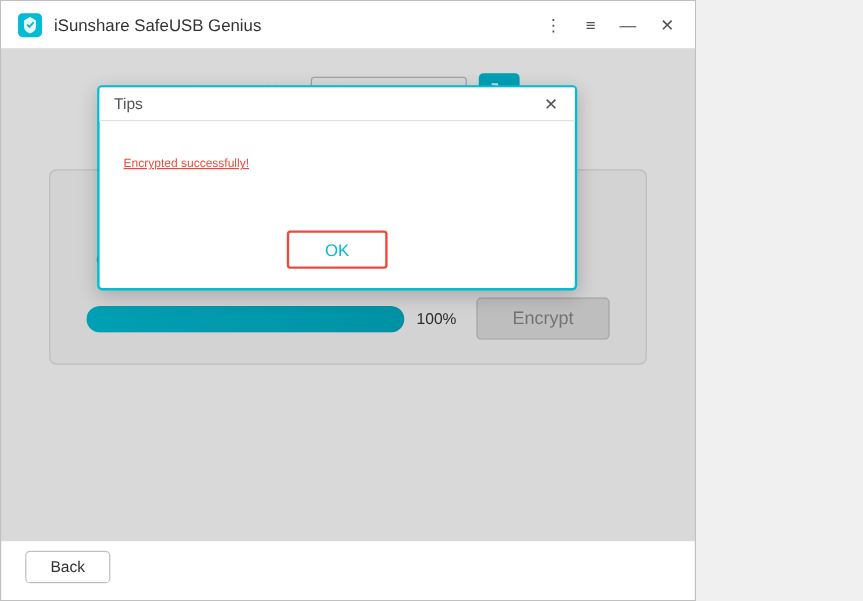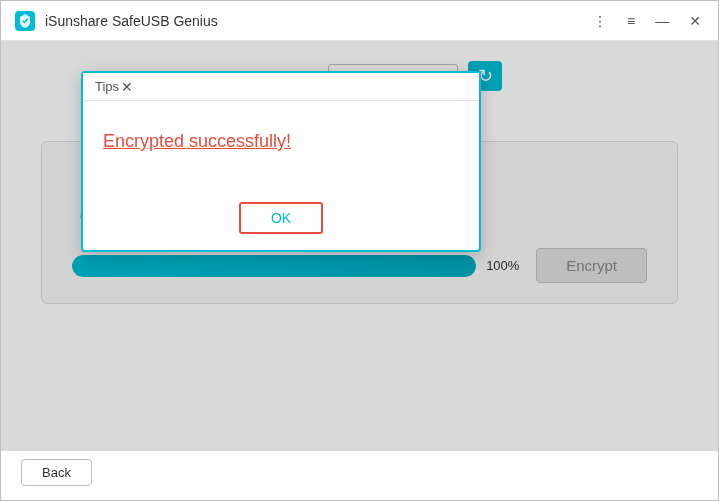--- a/index.html
+++ b/index.html
@@ -5,21 +5,21 @@
     * { box-sizing: border-box; margin: 0; padding: 0; }
     body {
       font-family: 'Segoe UI', Arial, sans-serif;
       background: #f0f0f0;
       width: 719px;
       height: 501px;
       overflow: hidden;
     }
 
     .app-window {
-      width: 719px;
+      width: 580px;
       height: 501px;
       background: #ffffff;
       border: 1px solid #c0c0c0;
       display: flex;
       flex-direction: column;
     }
 
     
     .title-bar {
       background: #ffffff;
@@ -263,21 +263,21 @@
       width: 400px;
       box-shadow: 0 4px 16px rgba(0,0,0,0.2);
     }
 
     .modal-titlebar {
       background: #fff;
       border-bottom: 1px solid #e0e0e0;
       padding: 6px 12px;
       display: flex;
       align-items: center;
-      justify-content: flex-start;
+      justify-content: space-between;
     }
 
     .modal-title {
       font-size: 13px;
       color: #555;
     }
 
     .modal-close-btn {
       background: none;
       border: none;
@@ -286,21 +286,21 @@
       font-size: 14px;
       line-height: 1;
       padding: 0 2px;
     }
 
     .modal-body {
       padding: 30px 20px 20px;
     }
 
     .modal-message {
-      font-size: 18px;
+      font-size: 10px;
       color: #e74c3c;
       font-weight: 500;
       text-decoration: underline;
       margin-bottom: 30px;
     }
 
     .modal-footer {
       display: flex;
       justify-content: center;
       padding: 0 20px 16px;

